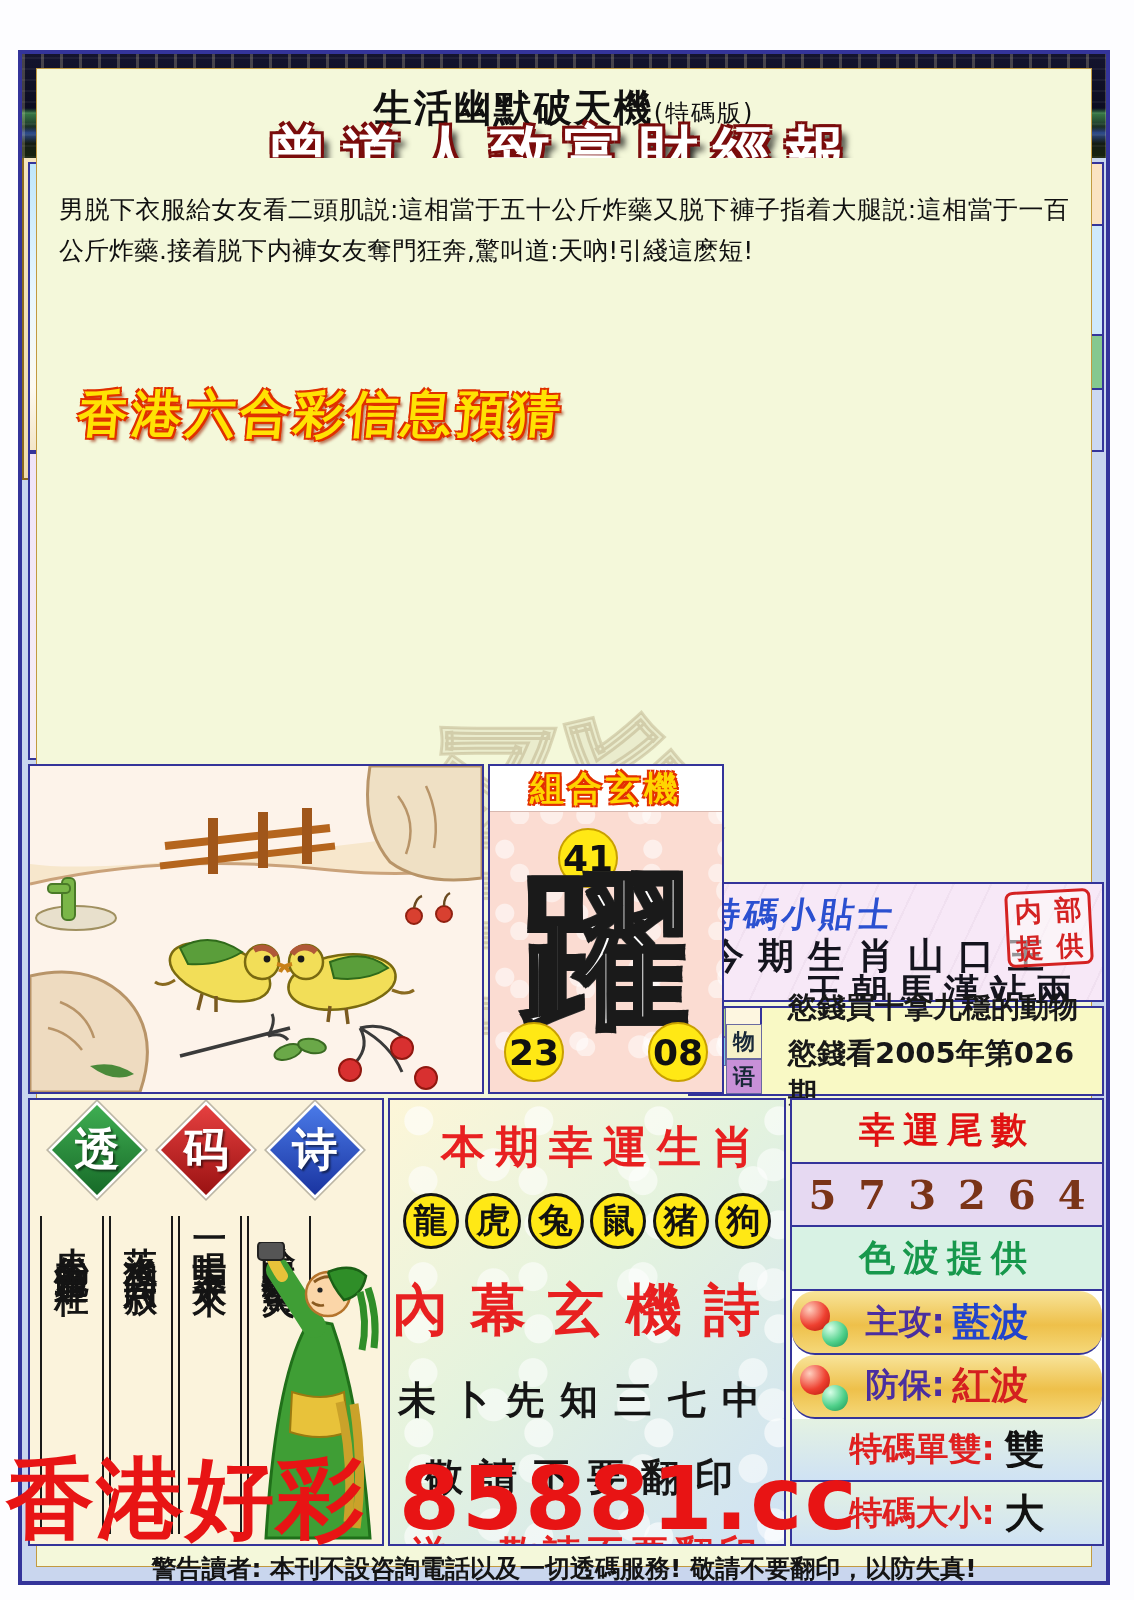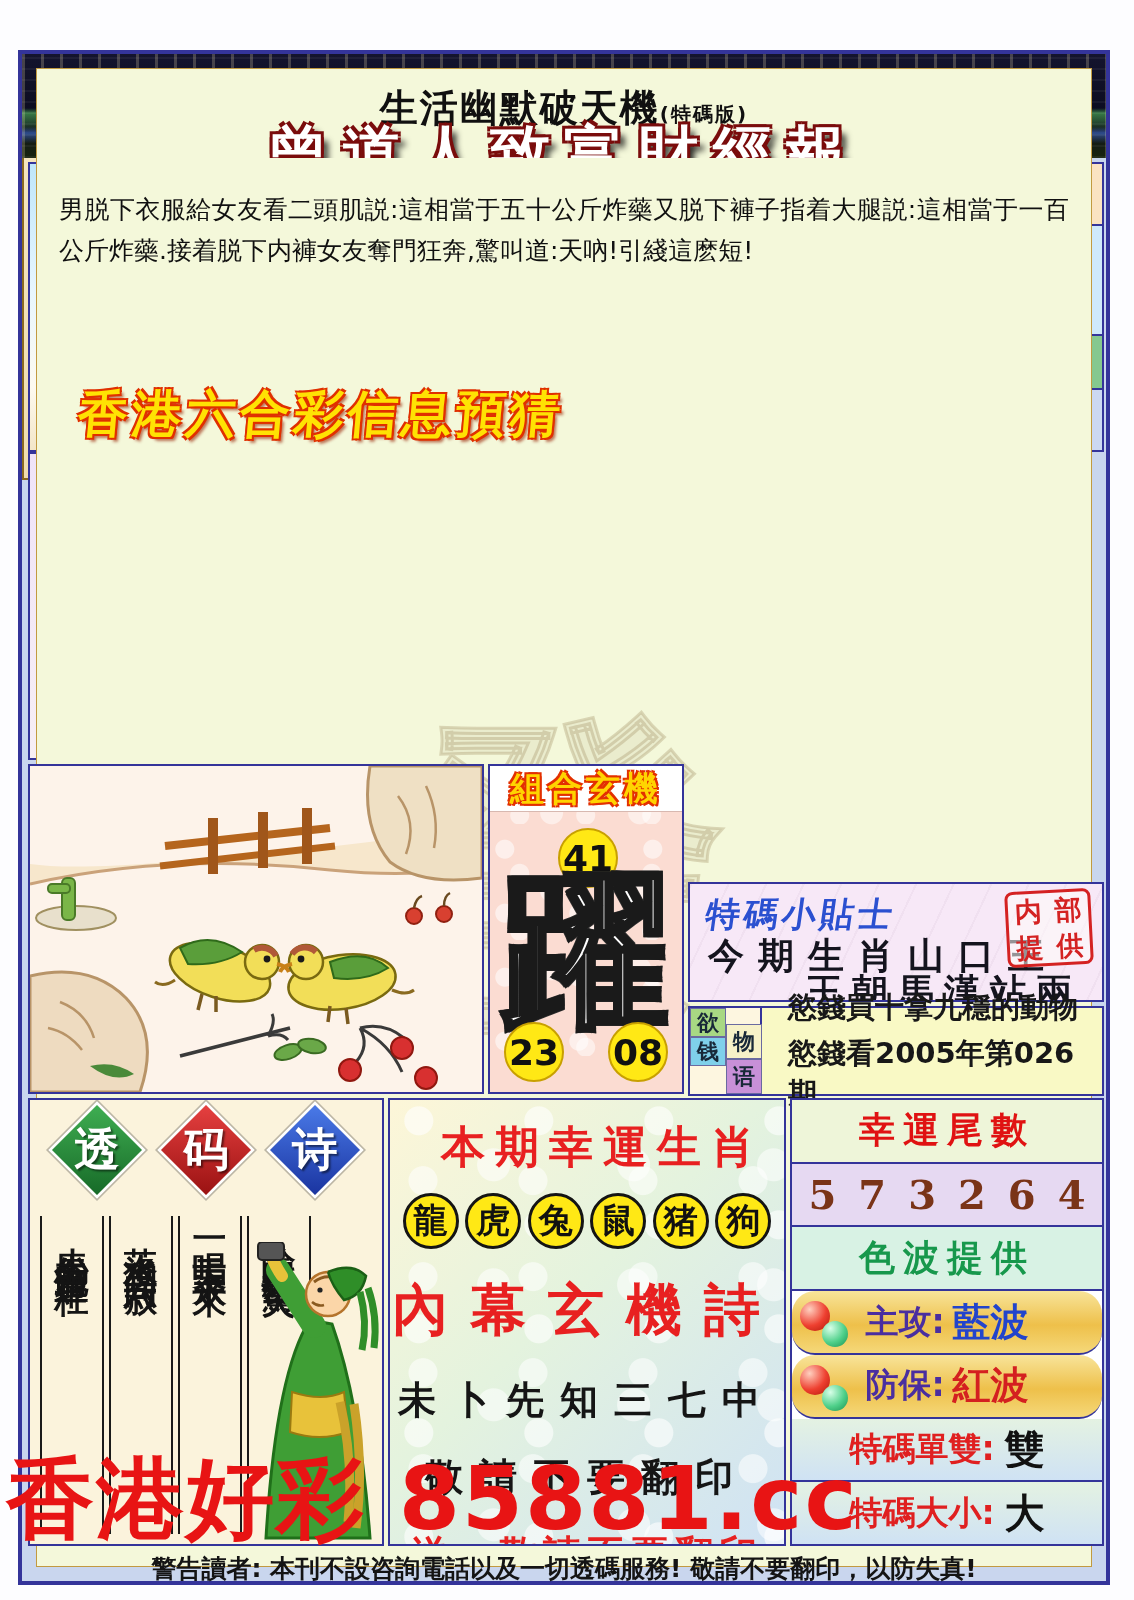--- a/index.html
+++ b/index.html
@@ -86,21 +86,21 @@
 
   
   .humor-panel { left:666px; top:398px; width:416px; height:426px; border:2px solid #8a6a20;
     background:
       radial-gradient(circle at 10px 10px, #cf8726 3px, rgba(0,0,0,0) 4px),
       radial-gradient(circle at 22px 22px, #e8b450 2px, rgba(0,0,0,0) 3px),
       linear-gradient(#f6e8c4,#f0ddb0);
     background-size:26px 26px, 26px 26px, 100% 100%; }
   .humor-inner { position:absolute; inset:14px; background:#f4f8da; border:1px solid #c29a40; overflow:hidden; }
   .humor-title { margin-top:14px; text-align:center; font-size:38px; font-weight:bold; color:#101010; letter-spacing:2px; }
-  .humor-title .suffix { font-size:20px; font-weight:bold; }
+  .humor-title .suffix { font-size:24px; font-weight:normal; }
   .humor-watermark { position:absolute; left:50%; top:54%; transform:translate(-50%,-50%);
     font-size:330px; font-weight:bold; color:rgba(186,176,136,.16);
     -webkit-text-stroke:3px rgba(165,150,105,.35); pointer-events:none; }
   .humor-body { position:relative; margin:56px 22px 0 22px; font-size:25px; line-height:1.62;
     color:#101010; font-weight:500; text-align:justify; }
 
   
   .tips-panel { left:666px; top:828px; width:416px; height:120px; background:#f7e8f7;
     background-image:repeating-linear-gradient(115deg, rgba(120,80,120,.05) 0 2px, transparent 2px 34px); overflow:hidden; }
   .tips-title { position:absolute; left:16px; top:8px; font-size:34px; font-weight:bold; color:#2b50d0;
@@ -123,21 +123,21 @@
   .cell-qian{ left:0;  top:29px; width:36px; height:29px; background:#7fd0ea; }
   .cell-wu  { left:36px;top:16px; width:36px; height:35px; background:#f7f2c8; }
   .cell-yu2 { left:36px;top:51px; width:36px; height:35px; background:#c890d8; }
   .money-content { flex:1; display:flex; flex-direction:column; justify-content:center; gap:6px; padding-left:26px; }
   .money-content div { font-size:29px; font-weight:bold; color:#181818; }
 
   
   .bird-panel { left:6px; top:710px; width:456px; height:330px; background:#fdf3ea; overflow:hidden; }
 
   
-  .combo-panel { left:466px; top:710px; width:196px; height:330px;
+  .combo-panel { left:466px; top:710px; width:236px; height:330px;
     background:
       radial-gradient(circle at 20% 30%, rgba(255,255,255,.55) 0 9px, transparent 10px),
       radial-gradient(circle at 70% 60%, rgba(255,255,255,.5) 0 11px, transparent 12px),
       radial-gradient(circle at 45% 85%, rgba(255,255,255,.5) 0 9px, transparent 10px),
       #fbdcd2;
     background-size:74px 64px, 88px 78px, 66px 58px, 100% 100%; overflow:hidden; }
   .combo-title { height:46px; background:#fff; border-bottom:1px solid #d8b8b0; text-align:center; line-height:44px;
     font-size:34px; font-weight:bold; color:#ffd400; letter-spacing:4px;
     text-shadow:-2px -2px 0 #e33000, 2px -2px 0 #e33000, -2px 2px 0 #e33000, 2px 2px 0 #e33000; }
   .combo-badge { position:absolute; width:60px; height:60px; border-radius:50%; background:#ffe815;

